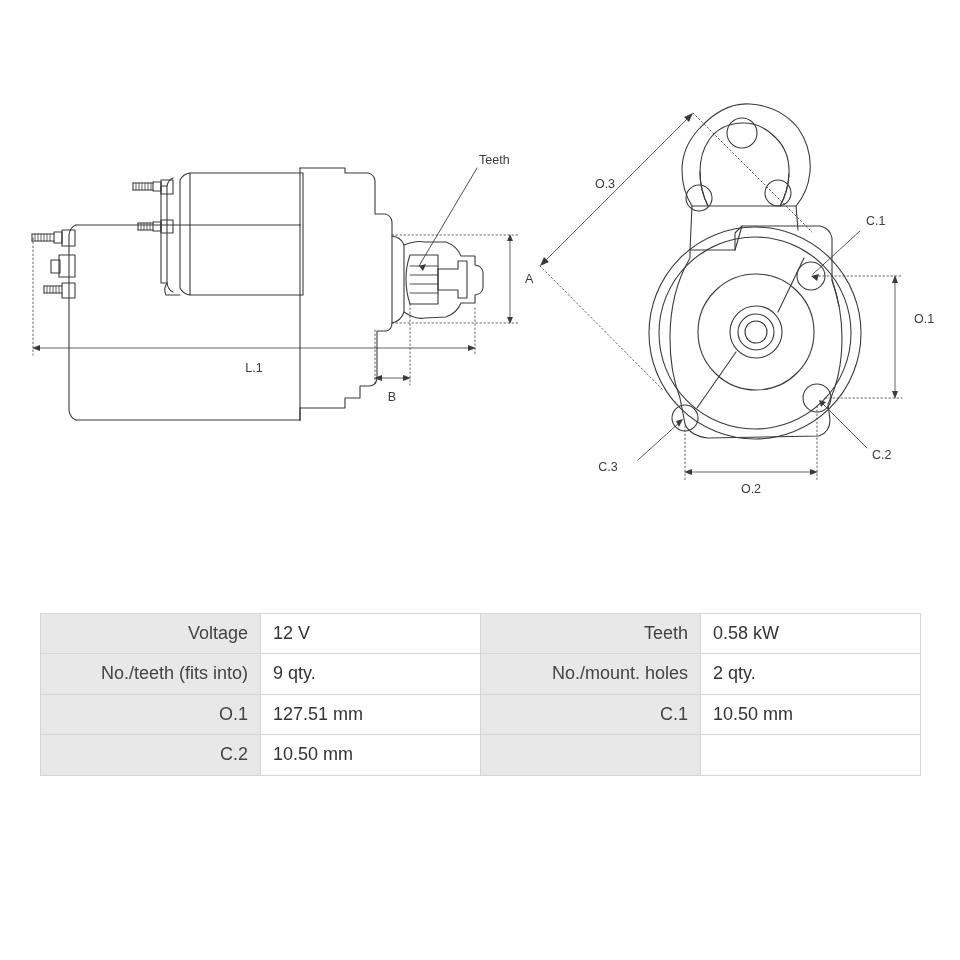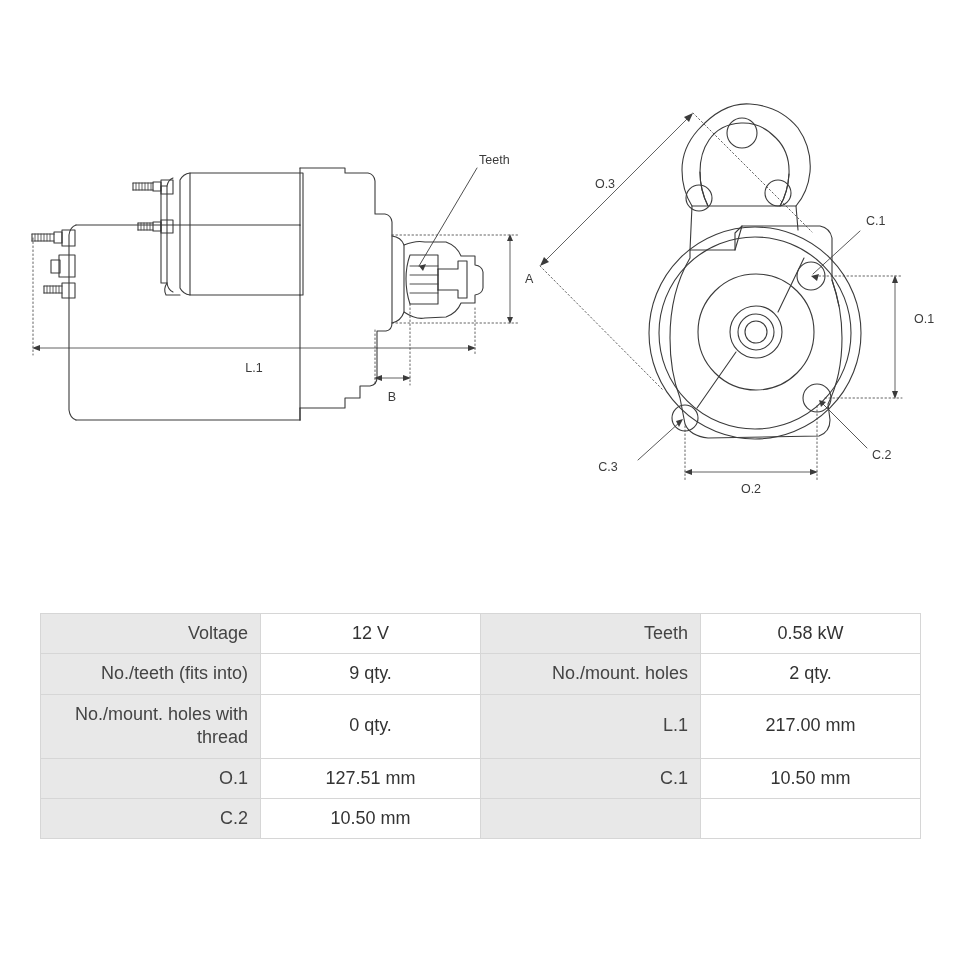--- a/index.html
+++ b/index.html
@@ -70,21 +70,21 @@
     line-height: 1.3;
   }
   #spec-table td.lbl {
     background: #e8e8e8;
     color: #444444;
     text-align: right;
   }
   #spec-table td.val {
     background: #ffffff;
     color: #333333;
-    text-align: center;
+    text-align: left;
   }
   #spec-table col.c-lbl { width: 220px; }
   #spec-table col.c-val { width: 220px; }
 </style>
 </head>
 <body>
 
 <div id="page">
 
   <div class="drawing" id="drawing-side">
@@ -338,26 +338,20 @@
         <td class="lbl">Teeth</td>
         <td class="val">0.58 kW</td>
       </tr>
       <tr>
         <td class="lbl">No./teeth (fits into)</td>
         <td class="val">9 qty.</td>
         <td class="lbl">No./mount. holes</td>
         <td class="val">2 qty.</td>
       </tr>
       <tr>
-        <td class="lbl">No./mount. holes with thread</td>
-        <td class="val">0 qty.</td>
-        <td class="lbl">L.1</td>
-        <td class="val">217.00 mm</td>
-      </tr>
-      <tr>
         <td class="lbl">O.1</td>
         <td class="val">127.51 mm</td>
         <td class="lbl">C.1</td>
         <td class="val">10.50 mm</td>
       </tr>
       <tr>
         <td class="lbl">C.2</td>
         <td class="val">10.50 mm</td>
         <td class="lbl"></td>
         <td class="val"></td>

